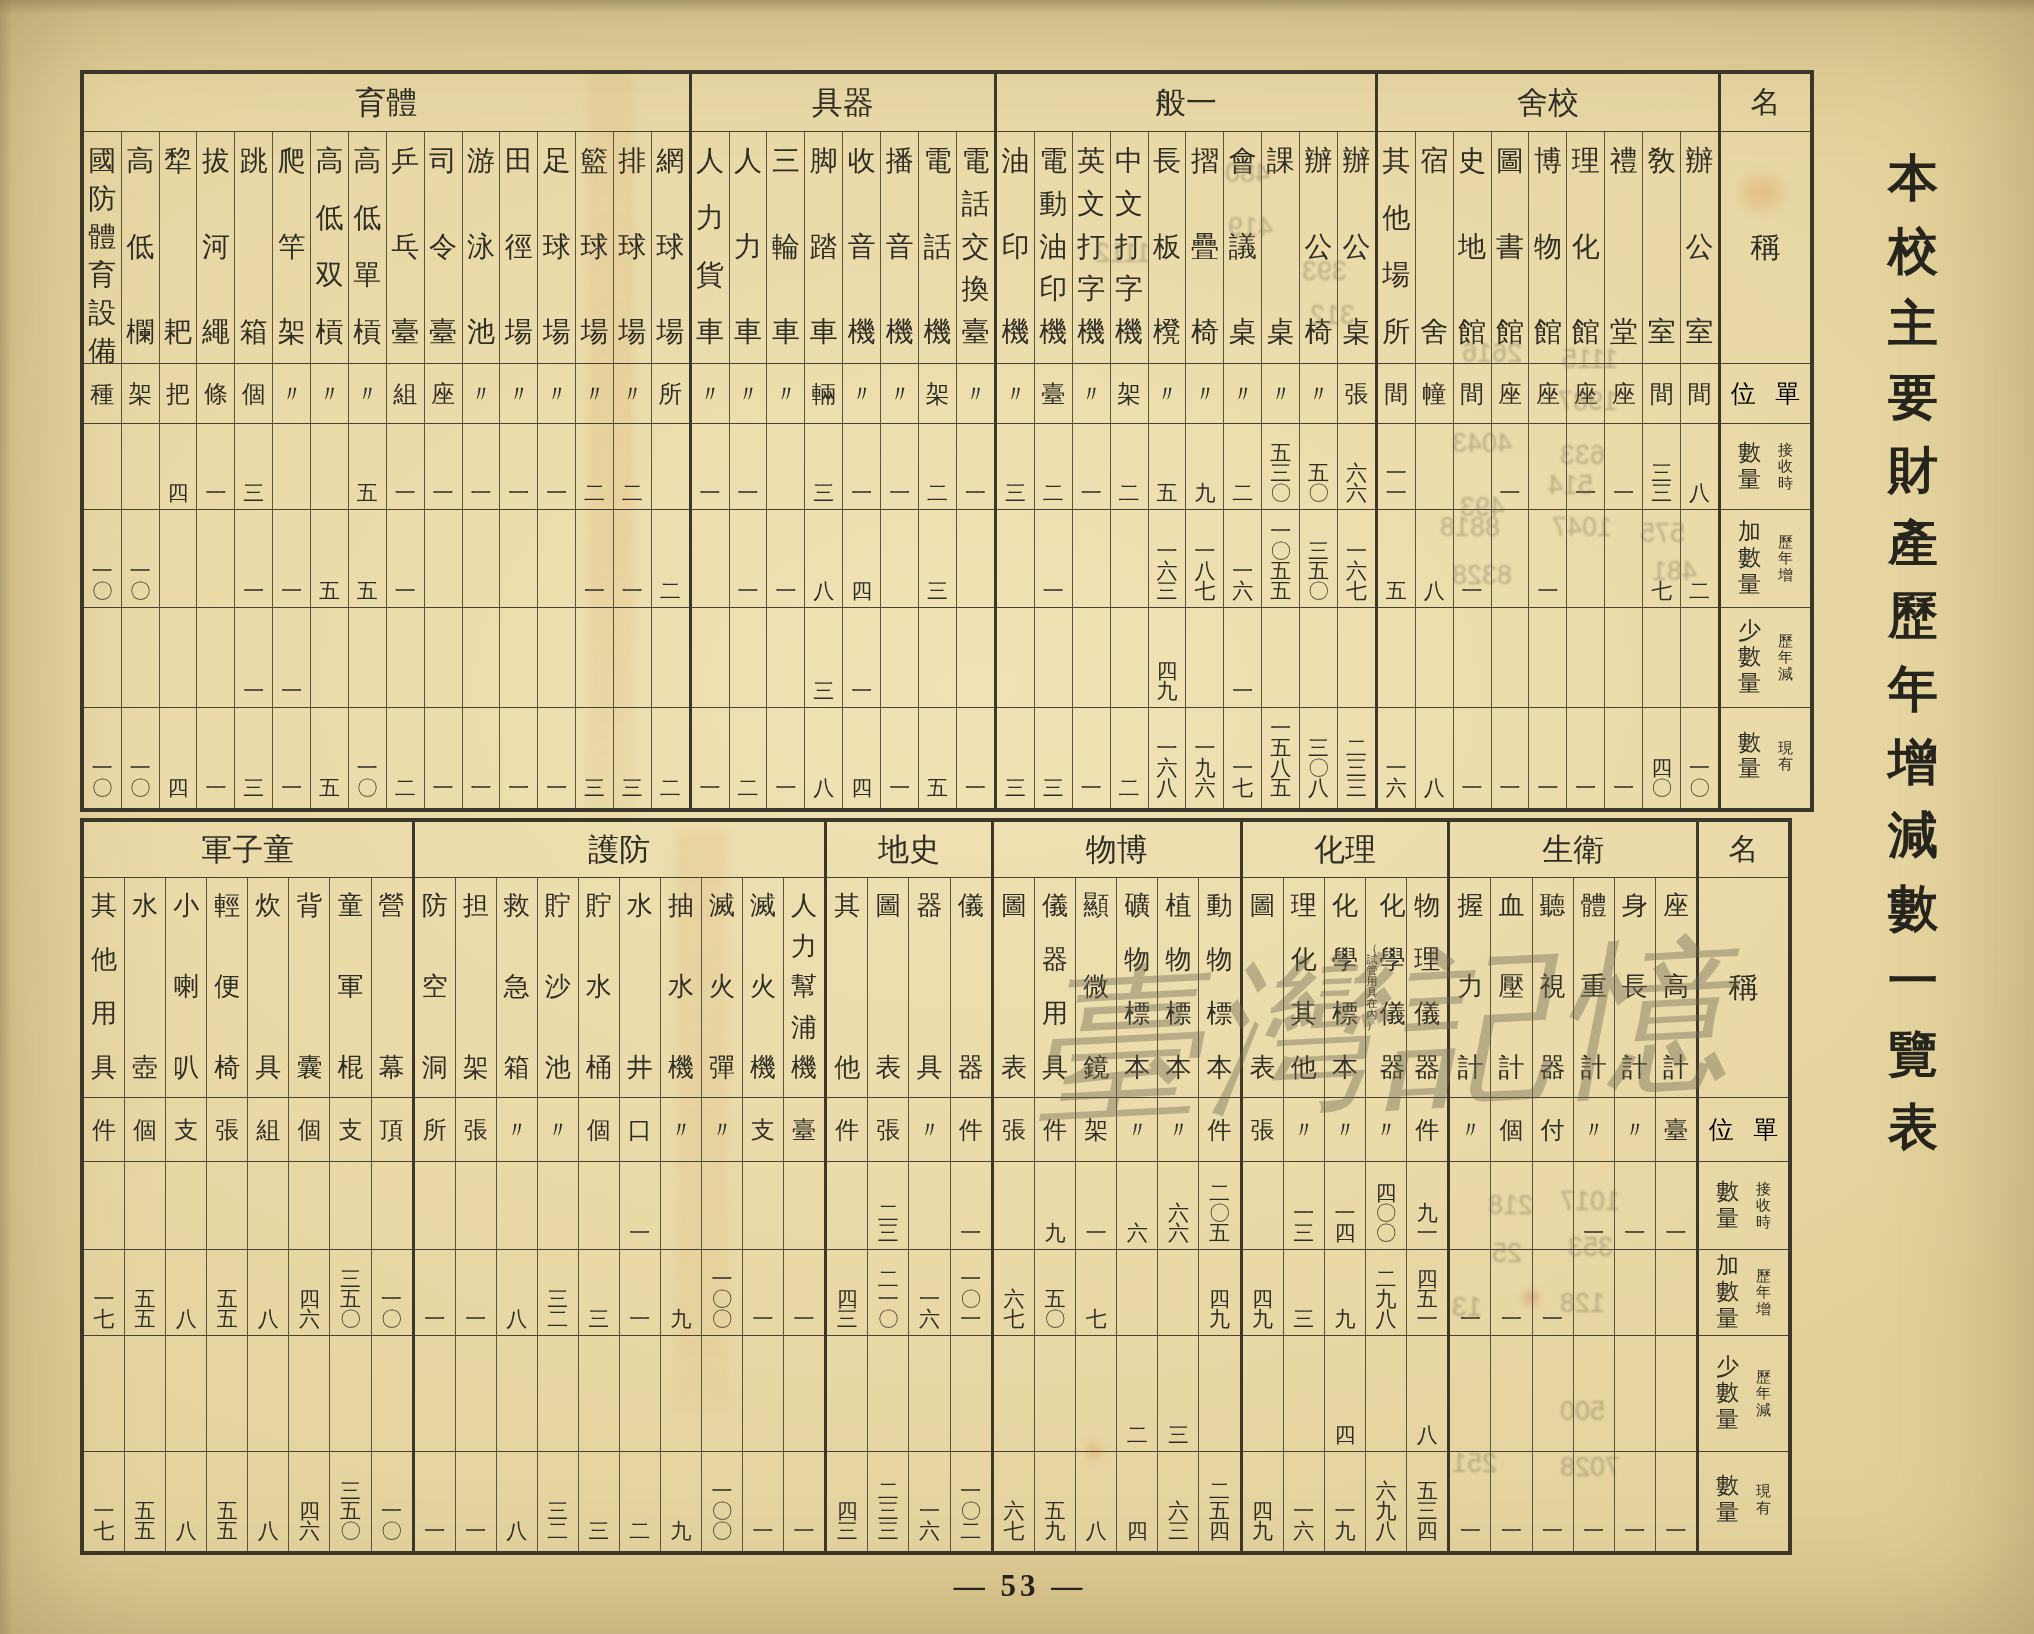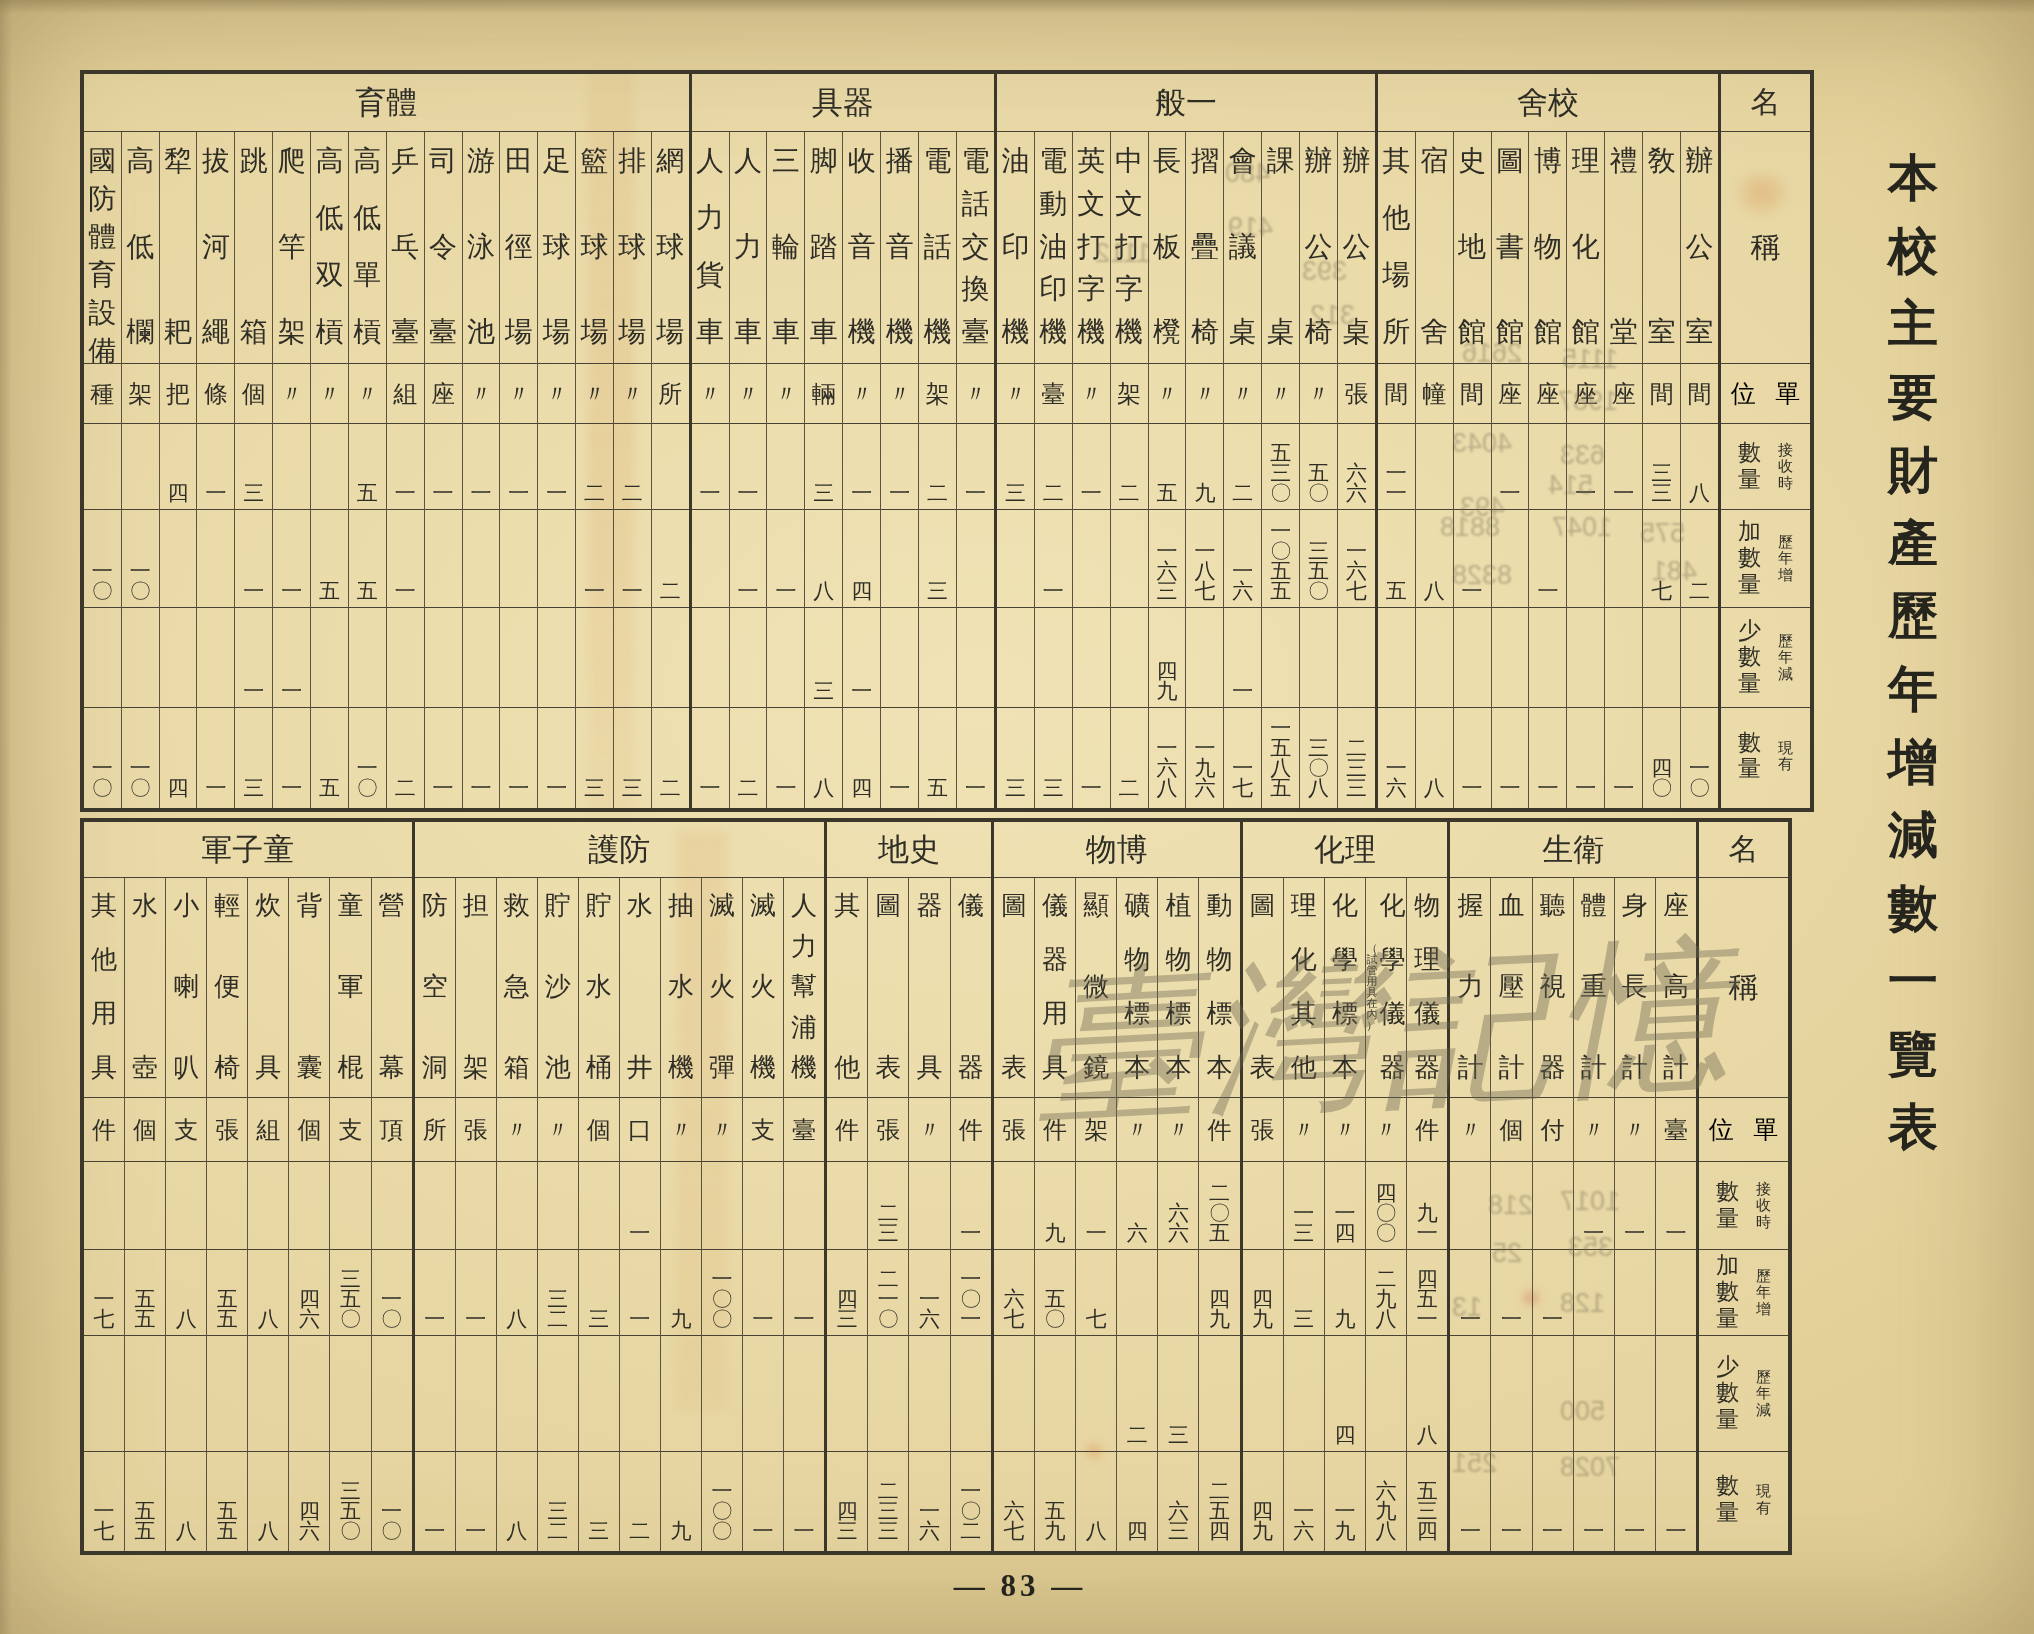--- a/index.html
+++ b/index.html
@@ -2526,21 +2526,21 @@
                 <span>七</span>
               </div>
             </div>
           </div>
         </div>
       </div>
     </div>
 
   <div class="wm wm1">臺灣記憶</div>
 
-  <div class="footer-page">— 83 —</div>
+  <div class="footer-page">— 53 —</div>
 
   <div id="bleedLayer">
       <span class="bleed" style="left: 1225px; top: 158px;">480</span>
       <span class="bleed" style="left: 1228px; top: 212px;">419</span>
       <span class="bleed" style="left: 1095px; top: 238px;">1112</span>
       <span class="bleed" style="left: 1302px; top: 256px;">393</span>
       <span class="bleed" style="left: 1310px; top: 300px;">312</span>
       <span class="bleed" style="left: 1462px; top: 338px;">2616</span>
       <span class="bleed" style="left: 1562px; top: 344px;">1115</span>
       <span class="bleed" style="left: 1558px; top: 386px;">1987</span>

